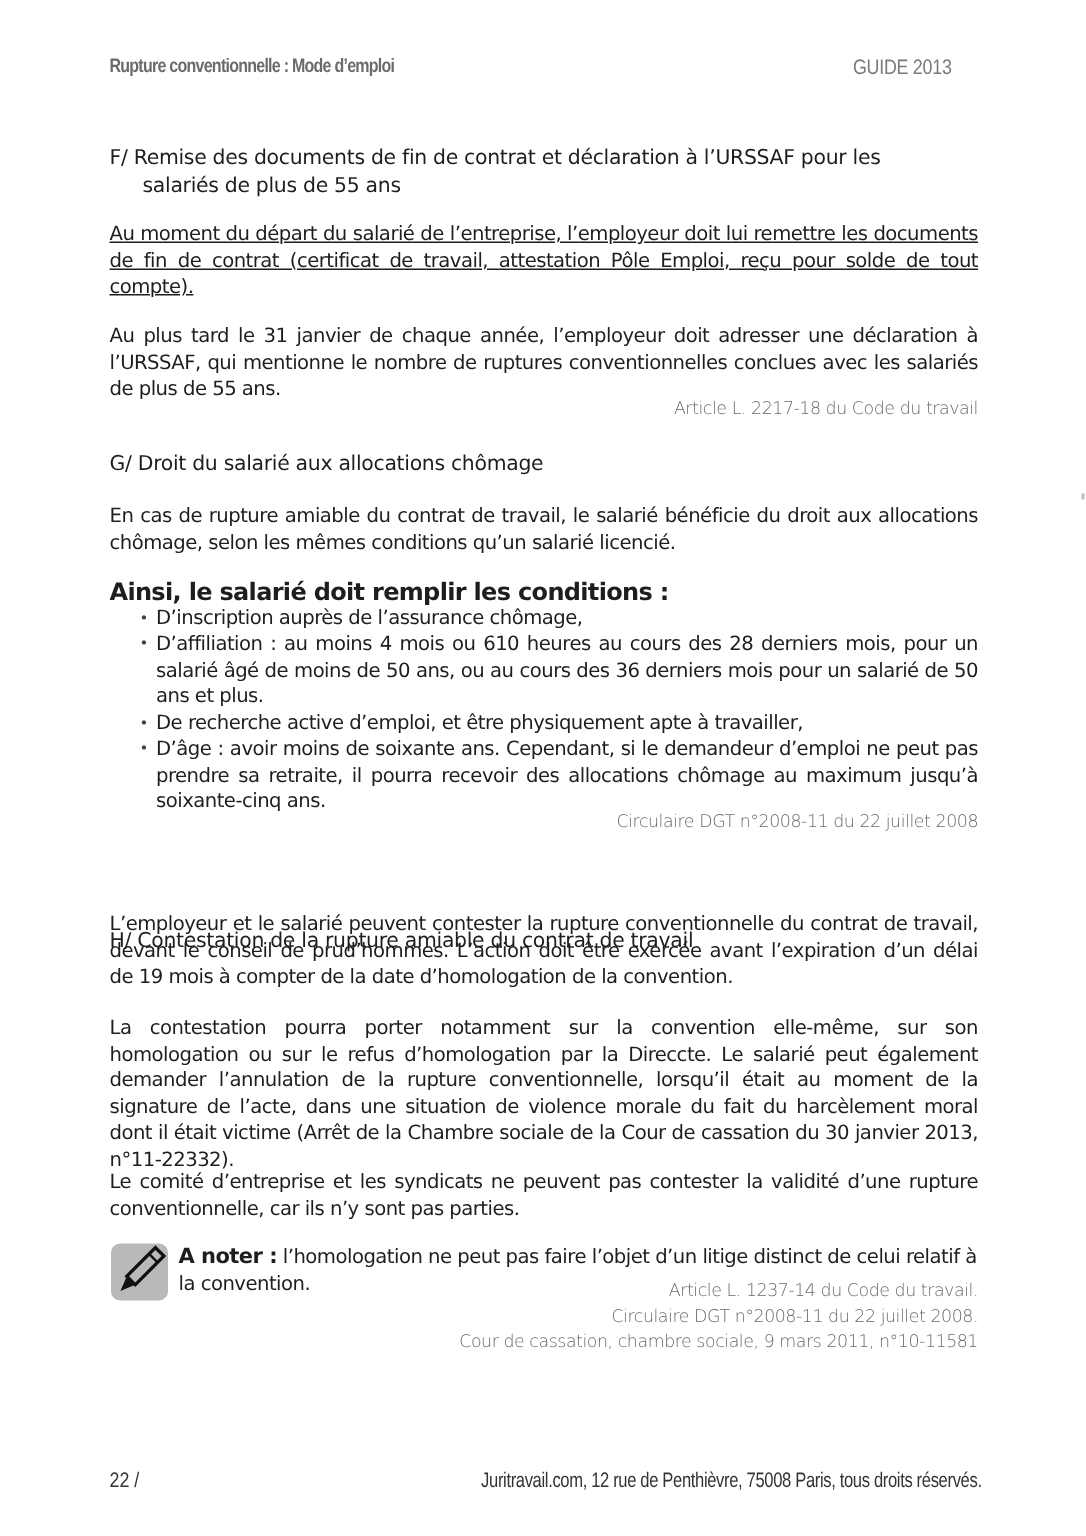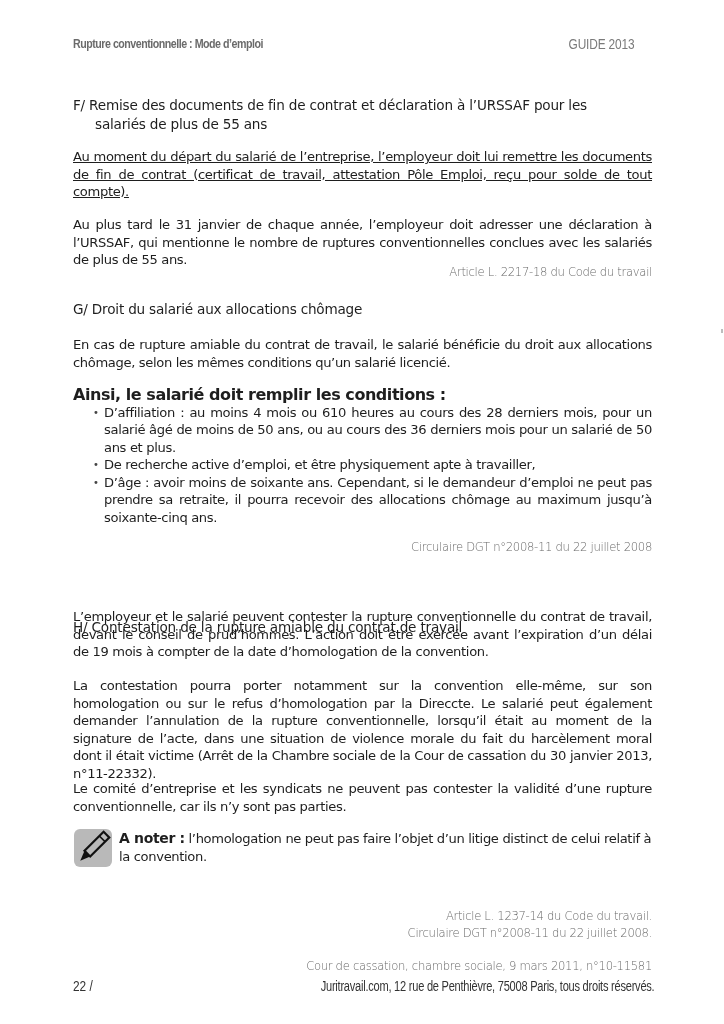--- a/index.html
+++ b/index.html
@@ -49,20 +49,21 @@
 </div>
 <div class="ref" style="top:265px;">Article L. 2217-18 du Code du travail</div>
 
 <h2 class="section-title" style="top:300px;">G/ Droit du salarié aux allocations chômage</h2>
 <div class="content" style="top:336px;">
   <p class="justify">En cas de rupture amiable du contrat de travail, le salarié bénéficie du droit aux allocations chômage, selon les mêmes conditions qu’un salarié licencié.</p>
 </div>
 <div class="content" style="top:386px;">
   <p class="bold-lead">Ainsi, le salarié doit remplir les conditions :</p>
   <ul class="cond">
+    <li>D’inscription auprès de l’assurance chômage,</li>
     <li>D’affiliation : au moins 4 mois ou 610 heures au cours des 28 derniers mois, pour un salarié âgé de moins de 50 ans, ou au cours des 36 derniers mois pour un salarié de 50 ans et plus.</li>
     <li>De recherche active d’emploi, et être physiquement apte à travailler,</li>
     <li>D’âge : avoir moins de soixante ans. Cependant, si le demandeur d’emploi ne peut pas prendre sa retraite, il pourra recevoir des allocations chômage au maximum jusqu’à soixante-cinq ans.</li>
   </ul>
 </div>
 <div class="ref" style="top:540px;text-align:center;">Circulaire DGT n°2008-11 du 22 juillet 2008</div>
 
 <h2 class="section-title" style="top:574px;margin-top:44px;">H/ Contestation de la rupture amiable du contrat de travail</h2>
 <div class="content" style="top:608px;">
   <p class="justify">L’employeur et le salarié peuvent contester la rupture conventionnelle du contrat de travail, devant le conseil de prud’hommes. L’action doit être exercée avant l’expiration d’un délai de 19 mois à compter de la date d’homologation de la convention.</p>
@@ -79,24 +80,24 @@
     <g transform="rotate(45 19 19)">
       <rect x="15" y="0" width="8" height="27" fill="none" stroke="#111" stroke-width="2.2"></rect>
       <line x1="15" y1="6" x2="23" y2="6" stroke="#111" stroke-width="1.6"></line>
       <path d="M15 27 L19 37 L23 27 Z" fill="#111"></path>
     </g>
   </svg>
 </div>
 <div class="note-text">
   <span class="note-label">A noter :</span><span> l’homologation ne peut pas faire l’objet d’un litige distinct de celui relatif à la convention.</span>
 </div>
-<div class="ref" style="top:908px; line-height:17px;">
+<div class="ref" style="top:852px; line-height:17px;">
   <div>Article L. 1237-14 du Code du travail.</div>
   <div>Circulaire DGT n°2008-11 du 22 juillet 2008.</div>
-  <div style="margin-top:16px;">Cour de cassation, chambre sociale, 9 mars 2011, n°10-11581</div>
+  <div style="margin-top:0;">Cour de cassation, chambre sociale, 9 mars 2011, n°10-11581</div>
 </div>
 
 <div class="edge-mark"></div>
 
 <div class="page-footer">
   <div class="footer-left">22 /</div>
   <div class="footer-right">Juritravail.com, 12 rue de Penthièvre, 75008 Paris, tous droits réservés.</div>
 </div>
 
 </body></html>

